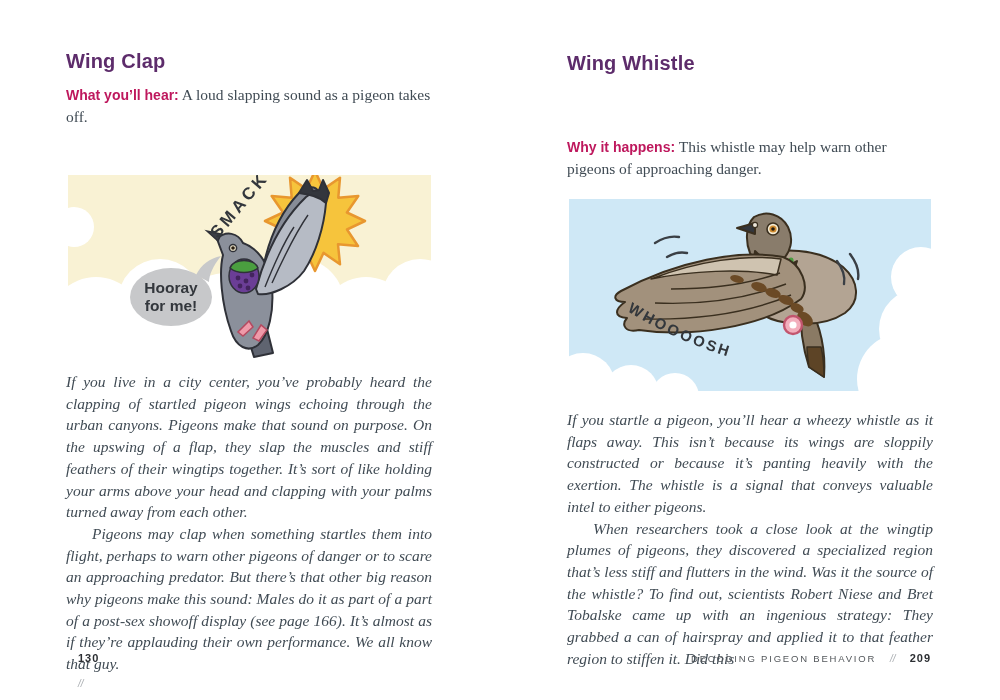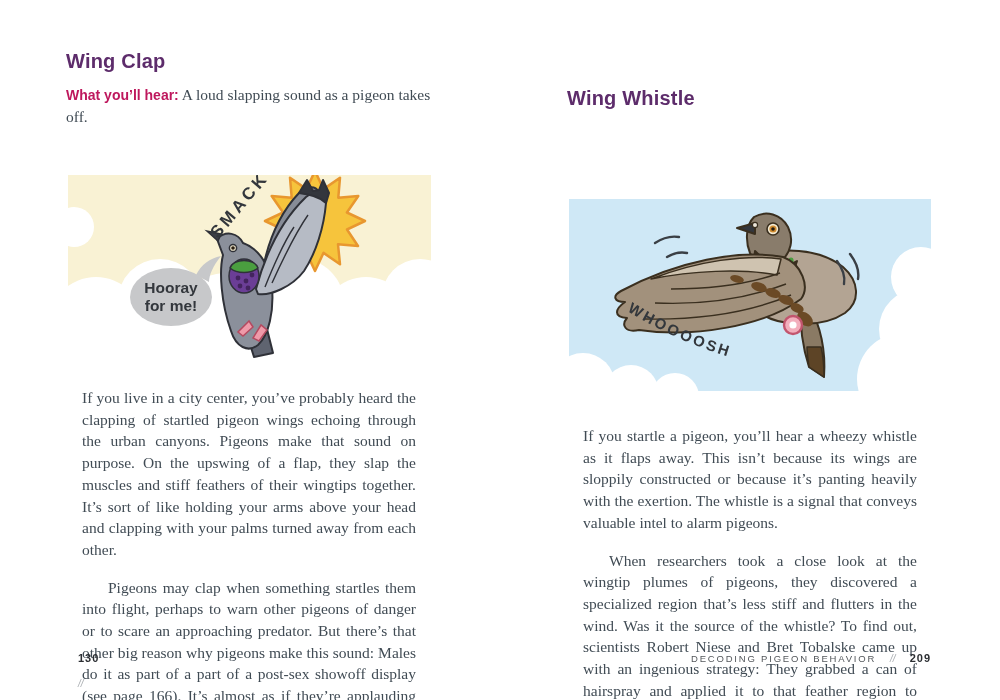--- a/index.html
+++ b/index.html
@@ -5,21 +5,21 @@
   html,body{margin:0;padding:0;background:#ffffff;}
   .spread{position:relative;width:1000px;height:700px;background:#ffffff;overflow:hidden;
           font-family:"Liberation Sans",sans-serif;}
   .col{position:absolute;}
   .heading{font-family:"Liberation Sans",sans-serif;font-weight:700;font-size:20px;
            letter-spacing:.2px;color:#5d2c6b;}
   .info{font-family:"Liberation Serif",serif;font-size:15.5px;line-height:22px;color:#404b54;margin:0;}
   .info b{font-family:"Liberation Sans",sans-serif;font-weight:700;font-size:14px;color:#be185d;}
   .body-text{font-family:"Liberation Serif",serif;font-size:15.5px;line-height:21.7px;
              color:#404b54;text-align:justify;}
-  .body-text p{margin:16px;}
+  .body-text p{margin:0;font-style:italic;}
   .body-text p.indent{text-indent:26px;}
   .illus{position:absolute;overflow:hidden;}
   .illus svg{display:block;}
   .footer{position:absolute;top:652px;display:flex;align-items:baseline;gap:14px;
           font-family:"Liberation Sans",sans-serif;}
   .footer .num{font-size:11px;font-weight:700;color:#2b2e32;letter-spacing:1px;}
   .footer .sep{font-size:10px;color:#a8acb0;font-style:italic;}
   .footer .cap{font-size:9.5px;color:#53575b;letter-spacing:1.8px;margin-left:12px;}
   .svg-comic{font-family:"Liberation Sans",sans-serif;font-weight:700;fill:#33373c;}
 </style>
@@ -88,23 +88,25 @@
     <p>If you live in a city center, you’ve probably heard the clapping of startled pigeon wings echoing through the urban canyons. Pigeons make that sound on purpose. On the upswing of a flap, they slap the muscles and stiff feathers of their wingtips together. It’s sort of like holding your arms above your head and clapping with your palms turned away from each other.</p>
     <p class="indent">Pigeons may clap when something startles them into flight, perhaps to warn other pigeons of danger or to scare an approaching predator. But there’s that other big reason why pigeons make this sound: Males do it as part of a part of a post-sex showoff display (see page 166). It’s almost as if they’re applauding their own performance. We all know that guy.</p>
   </div>
 
   <div class="footer" style="left:66px;flex-direction:column;">
     <span class="num">130</span>
     <span class="sep">//</span>
     <span class="cap">A POCKET GUIDE TO PIGEON WATCHING</span>
   </div>
 
-  <div class="col heading" style="left:567px;top:52px;margin-top:35px;">Wing Whistle</div>
+  <div class="col heading" style="left:567px;top:52px;">Wing Whistle</div>
 
 
+  <p class="info col" style="left:567px;top:136px;width:366px;"><b>Why it happens:</b>
+    <span>This whistle may help warn other pigeons of approaching danger.</span></p>
 
   <div class="illus" style="left:569px;top:199px;width:362px;height:192px;">
     <svg width="362" height="192" viewBox="0 0 362 192">
       <rect x="0" y="0" width="362" height="192" fill="#cfe8f6"></rect>
       <g fill="#ffffff">
         <circle cx="352" cy="78" r="30"></circle>
         <circle cx="350" cy="130" r="40"></circle>
         <circle cx="334" cy="180" r="46"></circle>
         <rect x="338" y="70" width="24" height="122"></rect>
         <circle cx="14" cy="186" r="32"></circle>
@@ -156,21 +158,21 @@
         <path d="M 281 55 q 10 13 8 25"></path>
       </g>
       <path id="whoosh-path" d="M 58 112 Q 124 152 192 166" fill="none" stroke="none"></path>
       <text class="svg-comic" font-size="15" letter-spacing="2.5">
         <textPath href="#whoosh-path">WHOOOOSH</textPath>
       </text>
     </svg>
   </div>
 
   <div class="col body-text" style="left:567px;top:409px;width:366px;">
-    <p>If you startle a pigeon, you’ll hear a wheezy whistle as it flaps away. This isn’t because its wings are sloppily constructed or because it’s panting heavily with the exertion. The whistle is a signal that conveys valuable intel to alarm pigeons.</p>
+    <p>If you startle a pigeon, you’ll hear a wheezy whistle as it flaps away. This isn’t because its wings are sloppily constructed or because it’s panting heavily with the exertion. The whistle is a signal that conveys valuable intel to either pigeons.</p>
     <p class="indent">When researchers took a close look at the wingtip plumes of pigeons, they discovered a specialized region that’s less stiff and flutters in the wind. Was it the source of the whistle? To find out, scientists Robert Niese and Bret Tobalske came up with an ingenious strategy: They grabbed a can of hairspray and applied it to that feather region to stiffen it. Did this</p>
   </div>
 
   <div class="footer" style="right:69px;">
     <span class="cap">DECODING PIGEON BEHAVIOR</span>
     <span class="sep">//</span>
     <span class="num">209</span>
   </div>
 
 </div>

